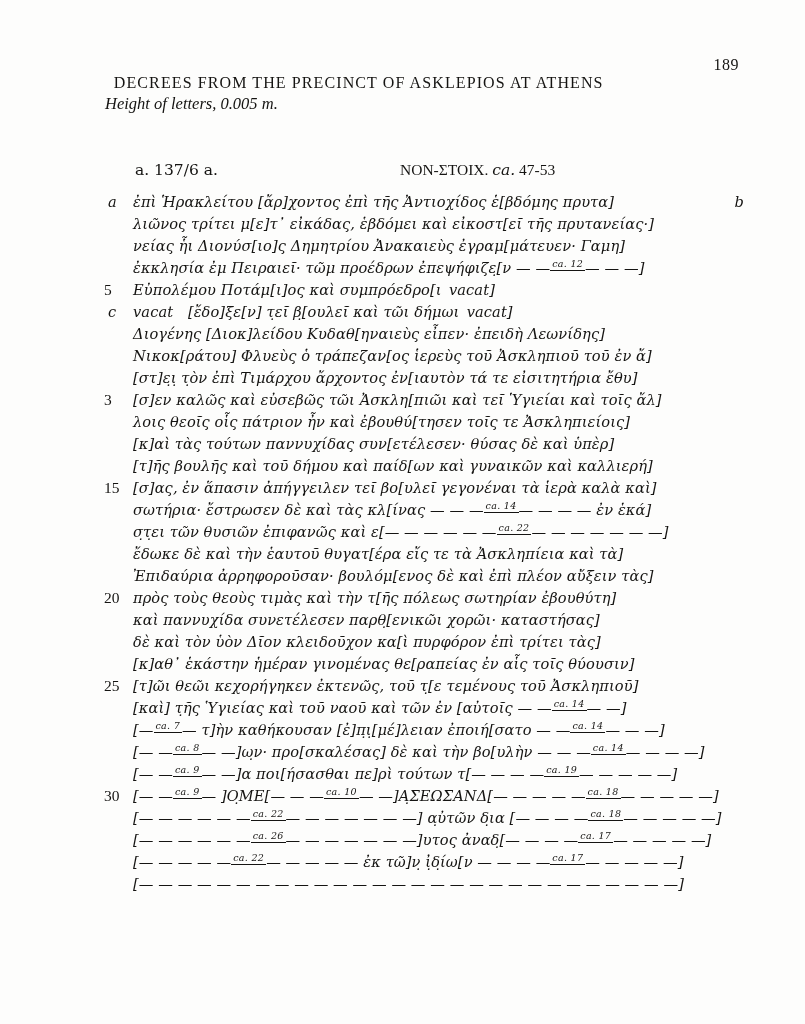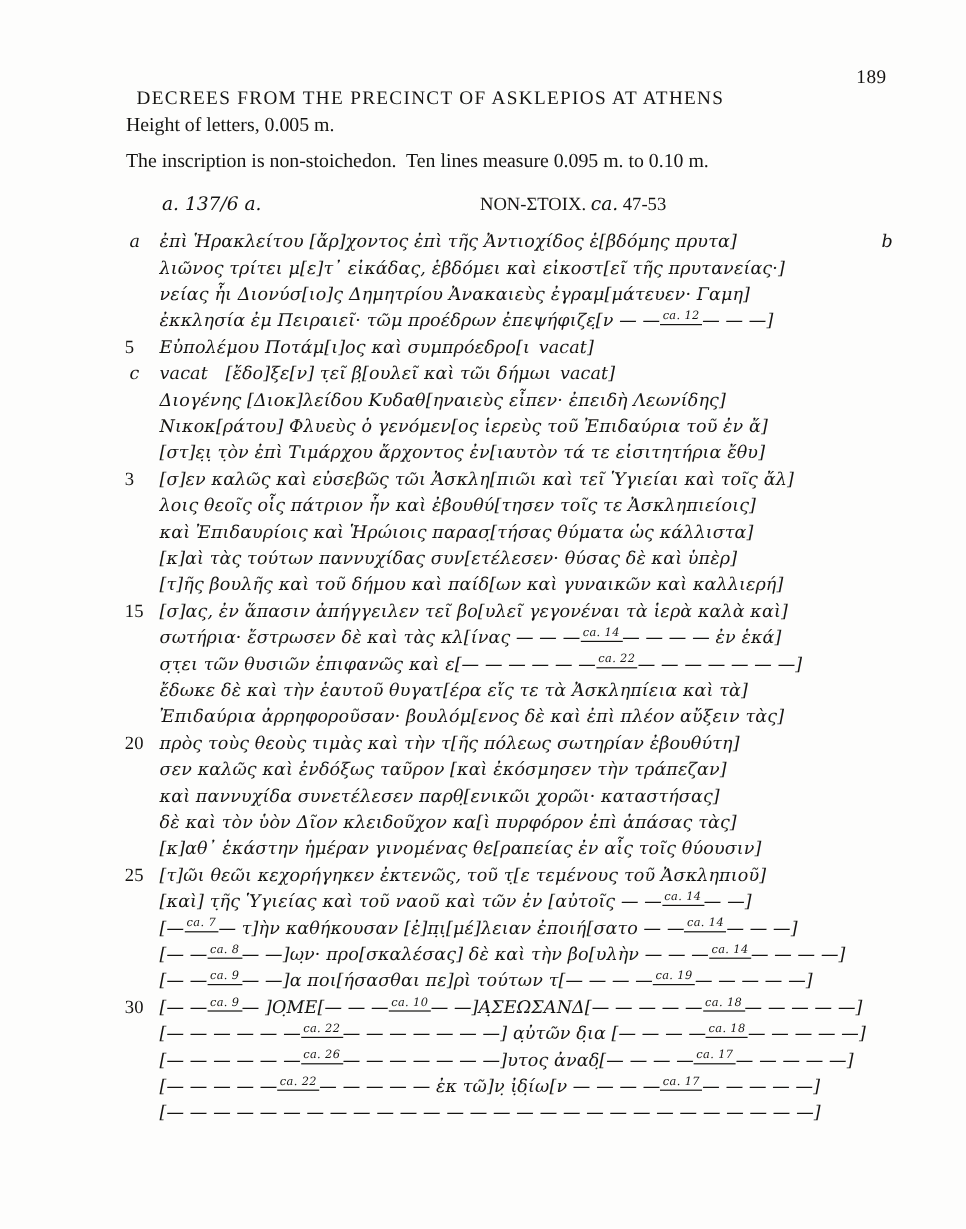--- a/index.html
+++ b/index.html
@@ -23,26 +23,25 @@
     letter-spacing: 1.1px;
     white-space: pre;
   }
   .pagenum {
     position: absolute;
     top: 56px; right: 66px;
     font-size: 16px;
     letter-spacing: 0.5px;
   }
   .note { position: absolute; left: 105px; font-size: 16.5px; white-space: pre; }
-  .n1 { top: 94px; }
+  .n1 { top: 94px; font-style: italic; }
   .n2 { top: 124px; }
   .meta-row { position: absolute; top: 161px; left: 0; width: 805px; font-size: 16px; }
   .date-label {
     position: absolute; left: 135px;
-    font-style: italic;
     font-family: "DejaVu Serif", serif;
     font-size: 15.5px;
   }
   .stoich { position: absolute; left: 400px; white-space: pre; font-size: 15.5px; }
   .stoich i { font-family: "DejaVu Serif", serif; margin-top: 30px; }
   .greek {
     position: absolute;
     top: 191px; left: 100px; width: 646px;
     font-family: "DejaVu Serif", serif;
     font-style: italic;
@@ -81,21 +80,20 @@
 <body>
 
 <div class="page">
 
   <div class="running-head">
     <span>DECREES FROM THE PRECINCT OF ASKLEPIOS AT ATHENS</span>
   </div>
   <div class="pagenum">189</div>
 
   <div class="note n1">Height of letters, 0.005 m.</div>
-  <div class="note n2">The inscription is non-stoichedon.  Ten lines measure 0.095 m. to 0.10 m.</div>
 
   <div class="meta-row">
     <span class="date-label">a. 137/6 a.</span>
     <span class="stoich"><span>ΝΟΝ-ΣΤΟΙΧ. </span><i>ca.</i><span> 47-53</span></span>
   </div>
 
   <div class="greek" id="lines">
       <div class="gline">
         <span class="gnum lab">a</span>
         <span class="gtext">ἐπὶ Ἡρακλείτου [ἄρ]χοντος ἐπὶ τῆς Ἀντιοχίδος ἑ[βδόμης πρυτα]</span>
@@ -120,40 +118,36 @@
       <div class="gline">
         <span class="gnum lab">c</span>
         <span class="gtext">vacat [ἔδο]ξε[ν] τ̣εῖ β̣[ουλεῖ καὶ τῶι δήμωι vacat]</span>
       </div>
       <div class="gline">
         <span class="gnum"></span>
         <span class="gtext">Διογένης [Διοκ]λείδου Κυδαθ[ηναιεὺς εἶπεν· ἐπειδὴ Λεωνίδης]</span>
       </div>
       <div class="gline">
         <span class="gnum"></span>
-        <span class="gtext">Νικοκ[ράτου] Φλυεὺς ὁ γενόμεν[ος ἱερεὺς τοῦ Ἐπιδαύρια τοῦ ἐν ἄ]</span>
+        <span class="gtext">Νικοκ[ράτου] Φλυεὺς ὁ τράπεζαν[ος ἱερεὺς τοῦ Ἀσκληπιοῦ τοῦ ἐν ἄ]</span>
       </div>
       <div class="gline">
         <span class="gnum"></span>
         <span class="gtext">[στ]ε̣ι̣ τ̣ὸν ἐπὶ Τιμάρχου ἄρχοντος ἐν[ιαυτὸν τά τε εἰσιτητήρια ἔθυ]</span>
       </div>
       <div class="gline">
         <span class="gnum">3</span>
         <span class="gtext">[σ]εν καλῶς καὶ εὐσεβῶς τῶι Ἀσκλη[πιῶι καὶ τεῖ Ὑγιείαι καὶ τοῖς ἄλ]</span>
       </div>
       <div class="gline">
         <span class="gnum"></span>
         <span class="gtext">λοις θεοῖς οἷς πάτριον ἦν καὶ ἐβουθύ[τησεν τοῖς τε Ἀσκληπιείοις]</span>
       </div>
       <div class="gline">
         <span class="gnum"></span>
-        <span class="gtext">καὶ Ἐπιδαυρίοις καὶ Ἡρώιοις παρασ̣[τήσας θύματα ὡς κάλλιστα]</span>
-      </div>
-      <div class="gline">
-        <span class="gnum"></span>
         <span class="gtext">[κ]αὶ τὰς τούτων παννυχίδας συν[ετέλεσεν· θύσας δὲ καὶ ὑπὲρ]</span>
       </div>
       <div class="gline">
         <span class="gnum"></span>
         <span class="gtext">[τ]ῆς βουλῆς καὶ τοῦ δήμου καὶ παίδ[ων καὶ γυναικῶν καὶ καλλιερή]</span>
       </div>
       <div class="gline">
         <span class="gnum">15</span>
         <span class="gtext">[σ]ας, ἐν ἅπασιν ἀπήγγειλεν τεῖ βο[υλεῖ γεγονέναι τὰ ἱερὰ καλὰ καὶ]</span>
       </div>
@@ -172,29 +166,25 @@
       <div class="gline">
         <span class="gnum"></span>
         <span class="gtext">Ἐπιδαύρια ἀρρηφοροῦσαν· βουλόμ[ενος δὲ καὶ ἐπὶ πλέον αὔξειν τὰς]</span>
       </div>
       <div class="gline">
         <span class="gnum">20</span>
         <span class="gtext">πρὸς τοὺς θεοὺς τιμὰς καὶ τὴν τ[ῆς πόλεως σωτηρίαν ἐβουθύτη]</span>
       </div>
       <div class="gline">
         <span class="gnum"></span>
-        <span class="gtext">σεν καλῶς καὶ ἐνδόξως ταῦρον [καὶ ἐκόσμησεν τὴν τράπεζαν]</span>
-      </div>
-      <div class="gline">
-        <span class="gnum"></span>
         <span class="gtext">καὶ παννυχίδα συνετέλεσεν παρθ̣[ενικῶι χορῶι· καταστήσας]</span>
       </div>
       <div class="gline">
         <span class="gnum"></span>
-        <span class="gtext">δὲ καὶ τὸν ὑὸν Δῖον κλειδοῦχον κα[ὶ πυρφόρον ἐπὶ ἁπάσας τὰς]</span>
+        <span class="gtext">δὲ καὶ τὸν ὑὸν Δῖον κλειδοῦχον κα[ὶ πυρφόρον ἐπὶ τρίτει τὰς]</span>
       </div>
       <div class="gline">
         <span class="gnum"></span>
         <span class="gtext">[κ]αθ᾽ ἑκάστην ἡμέραν γινομένας θε[ραπείας ἐν αἷς τοῖς θύουσιν]</span>
       </div>
       <div class="gline">
         <span class="gnum">25</span>
         <span class="gtext">[τ]ῶι θεῶι κεχορήγηκεν ἐκτενῶς, τοῦ τ̣[ε τεμένους τοῦ Ἀσκληπιοῦ]</span>
       </div>
       <div class="gline">

